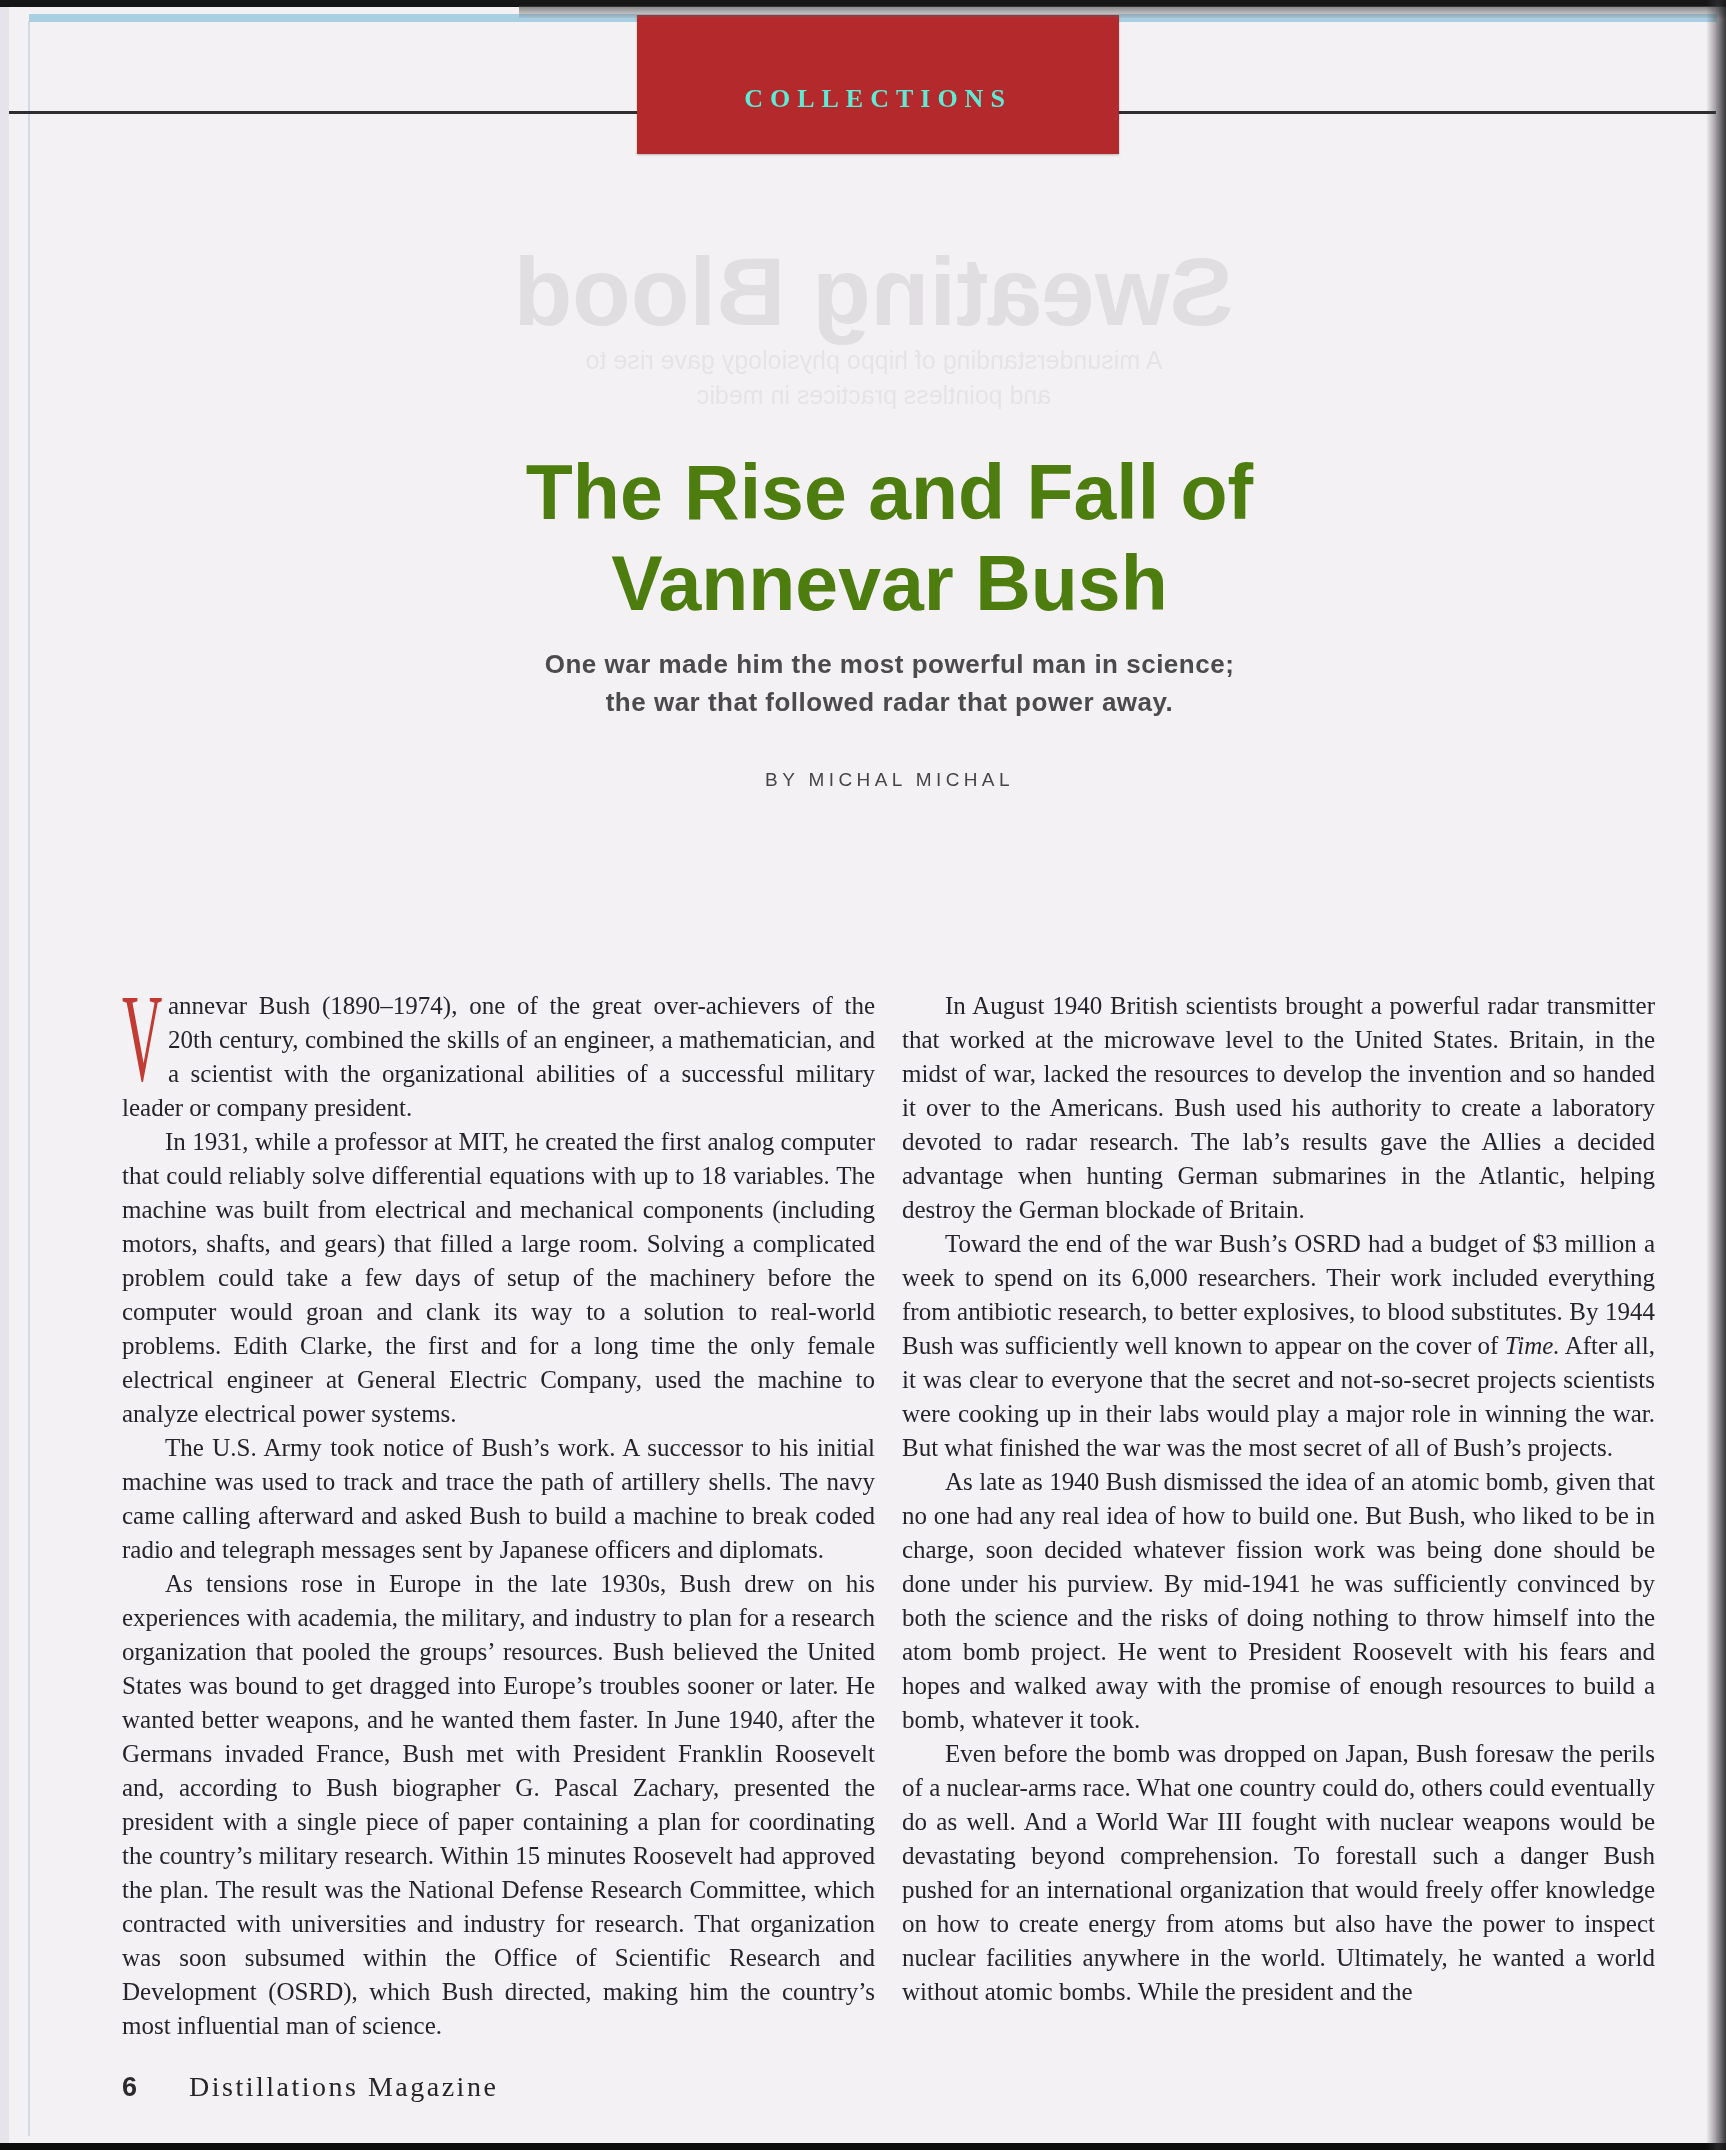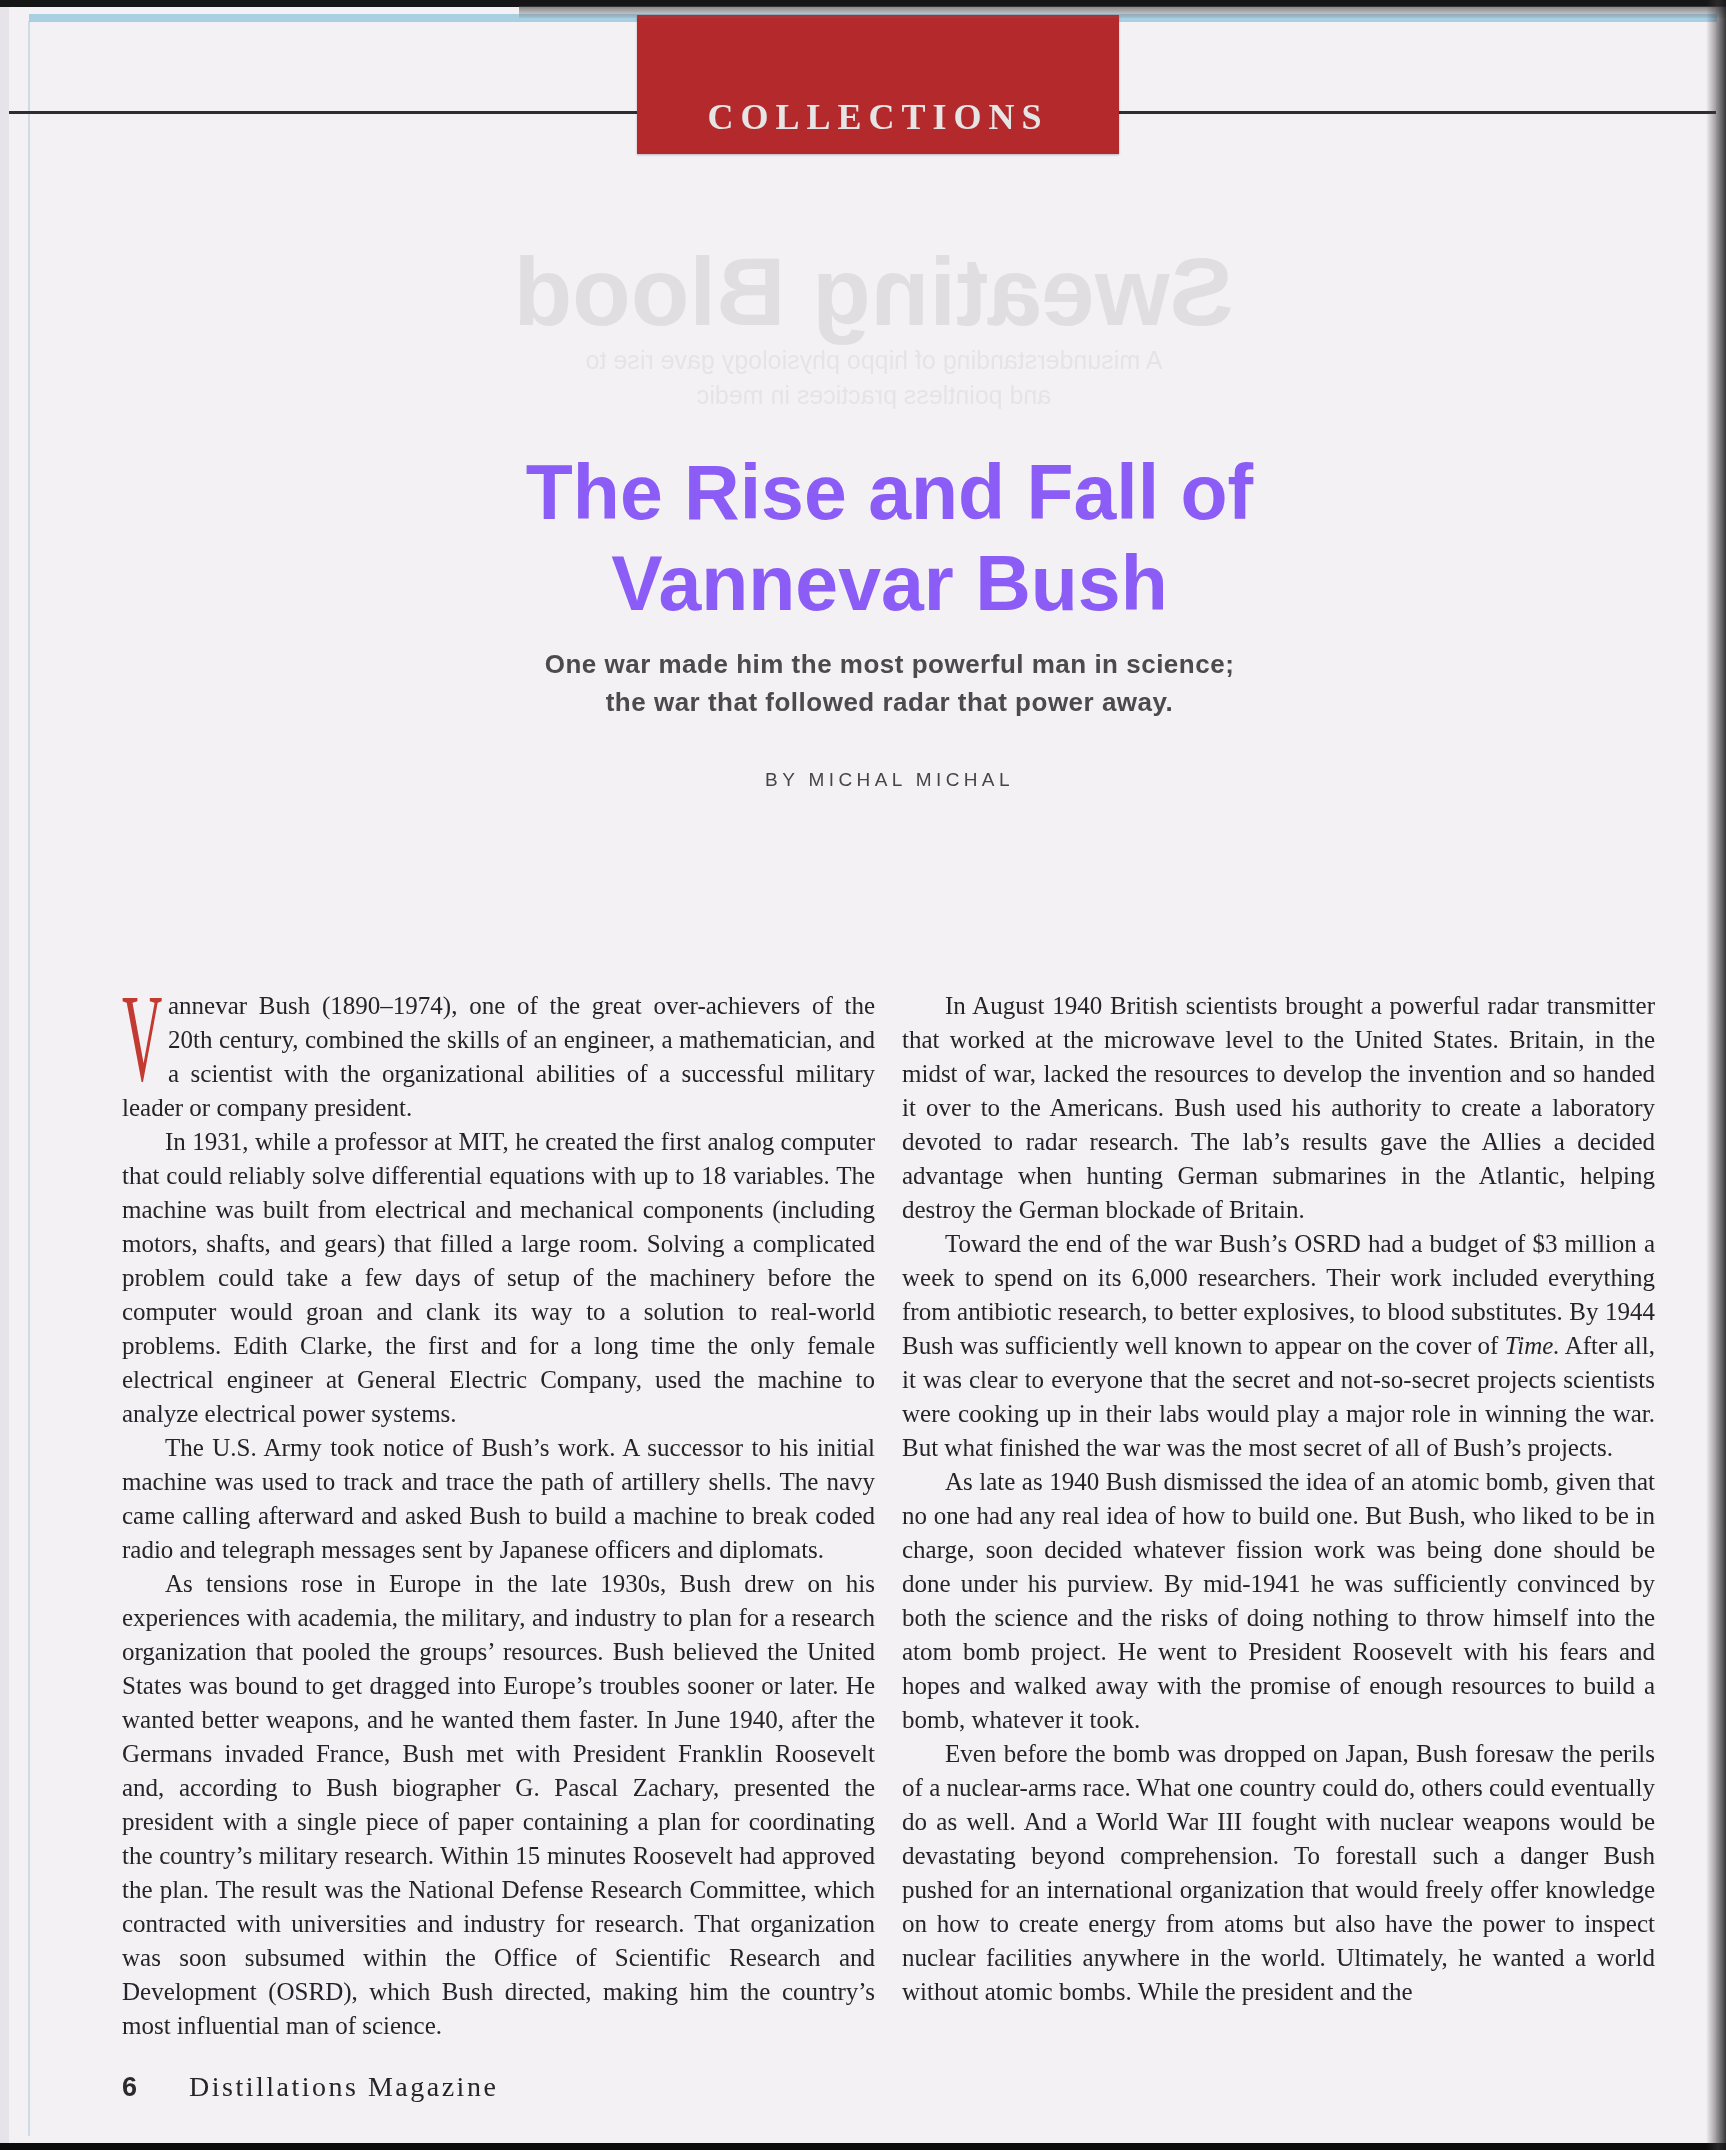--- a/index.html
+++ b/index.html
@@ -16,33 +16,33 @@
 
   
   .paper{position:absolute;left:9px;top:6px;width:1707px;height:2137px;background:#f3f1f4;}
   .blue-strip{position:absolute;left:20px;top:8px;width:1688px;height:8px;background:#a9cfe2;}
   .blue-edge-left{position:absolute;left:19px;top:15px;width:1.5px;height:2115px;background:rgba(140,180,205,.35);}
   .hrule{position:absolute;left:0;top:105px;width:1707px;height:3px;background:#2e2d2f;}
 
   
   .banner{position:absolute;left:628px;top:9px;width:482px;height:139px;background:#b4292b;
     display:flex;justify-content:center;align-items:flex-end;box-shadow:0 1px 2px rgba(0,0,0,.25);}
-  .banner span{display:block;margin-bottom:16px;color:#e5e5e5;font-family:"Liberation Serif",serif;
-    font-weight:bold;font-size:36px;letter-spacing:7px;}
+  .banner span{display:block;margin-bottom:40px;color:#5eead4;font-family:"Liberation Serif",serif;
+    font-weight:bold;font-size:26px;letter-spacing:7px;}
 
   
   .ghost{position:absolute;transform:scaleX(-1);font-family:"Liberation Sans",sans-serif;
     text-align:center;pointer-events:none;}
   .ghost-title{left:494px;top:231px;width:741px;font-size:96px;font-weight:bold;color:rgba(125,115,130,.15);}
   .ghost-sub1{left:445px;top:340px;width:840px;font-size:25px;color:rgba(125,115,130,.11);}
   .ghost-sub2{left:445px;top:375px;width:840px;font-size:25px;color:rgba(125,115,130,.11);}
 
   
   .title{position:absolute;left:114px;top:441px;width:1533px;text-align:center;
-    font-family:"Liberation Sans",sans-serif;font-weight:bold;color:#8b5cf6;
+    font-family:"Liberation Sans",sans-serif;font-weight:bold;color:#4d7c0f;
     font-size:77px;line-height:91px;letter-spacing:0;}
   .subtitle{position:absolute;left:114px;top:639px;width:1533px;text-align:center;
     font-family:"Liberation Sans",sans-serif;color:#4b4b4d;font-size:26px;line-height:38px;letter-spacing:0.5px;font-weight:bold;}
   .byline{position:absolute;left:114px;top:763px;width:1533px;text-align:center;
     font-family:"Liberation Sans",sans-serif;color:#454547;font-size:19px;letter-spacing:4.4px;}
 
   
   .col{position:absolute;top:983px;width:753px;font-size:25px;line-height:34px;
     color:#26242a;text-align:justify;}
   .col-left{left:113px;}

